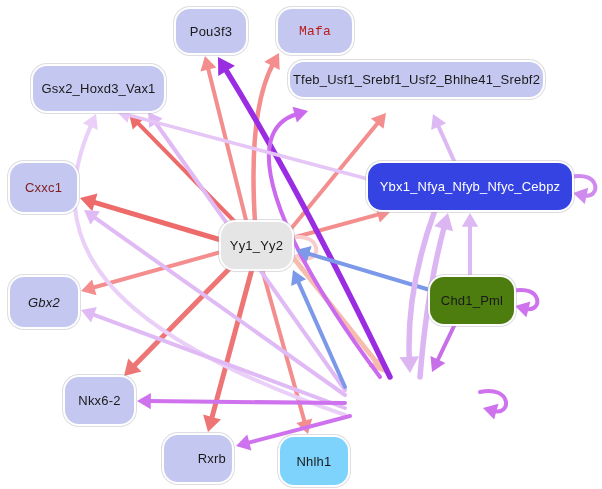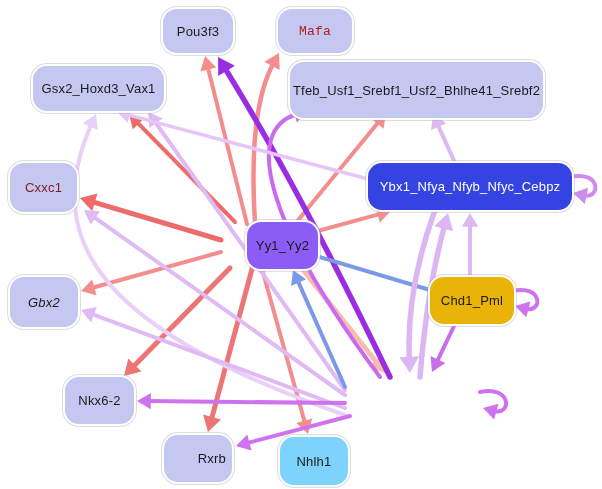--- a/index.html
+++ b/index.html
@@ -149,45 +149,45 @@
       <g>
         <path d="M 368 179 L 127.00953178086118 114.67186704907449" fill="none" stroke="#e6c6f6" stroke-width="3.5" stroke-linecap="round"></path>
         <polygon points="117,112 131.491314301525,107.92447122272252 127.53251515062794,122.75519639996374" fill="#e6c6f6"></polygon>
       </g>
       <g>
         <path d="M 570 177 C 601 170 601 199 583.7949386514146 195.31320113958884" fill="none" stroke="#cf8aee" stroke-width="4" stroke-linecap="round"></path>
         <polygon points="573,193 588.2118118418614,187.87352162905128 584.775534786675,203.90948121992082" fill="#cf8aee"></polygon>
       </g>
     </svg>
 
-<div class="node" style="left: 163px; top: 9px; width: 70px; height: 44px; background: rgb(196, 200, 241); color: rgb(26, 26, 26);">
+<div class="node" style="left: 176px; top: 9px; width: 70px; height: 44px; background: rgb(196, 200, 241); color: rgb(26, 26, 26);">
       <span>Pou3f3</span>
     </div>
     <div class="node" style="left: 278px; top: 9px; width: 74px; height: 44px; background: rgb(196, 200, 241); color: #b91c1c; font-family: Liberation Mono, monospace;">
       <span>Mafa</span>
     </div>
     <div class="node" style="left: 33px; top: 66px; width: 131px; height: 45px; background: rgb(196, 200, 241); color: rgb(26, 26, 26);">
       <span>Gsx2_Hoxd3_Vax1</span>
     </div>
-    <div class="node" style="left: 290px; top: 62px; width: 253px; height: 56px; background: rgb(196, 200, 241); color: rgb(26, 26, 26);">
+    <div class="node" style="left: 290px; top: 62px; width: 253px; height: 35px; background: rgb(196, 200, 241); color: rgb(26, 26, 26);">
       <span>Tfeb_Usf1_Srebf1_Usf2_Bhlhe41_Srebf2</span>
     </div>
     <div class="node" style="left: 10px; top: 163px; width: 67px; height: 49px; background: rgb(196, 200, 241); color: #7f1d1d;">
       <span>Cxxc1</span>
     </div>
     <div class="node" style="left: 368px; top: 163px; width: 204px; height: 47px; background: rgb(52, 67, 226); color: rgb(255, 255, 255);">
       <span>Ybx1_Nfya_Nfyb_Nfyc_Cebpz</span>
     </div>
-    <div class="node" style="left: 221px; top: 222px; width: 71px; height: 47px; background: #8b5cf6; color: rgb(26, 26, 26); margin-left: 26px;">
+    <div class="node" style="left: 221px; top: 222px; width: 71px; height: 47px; background: #e5e5e5; color: rgb(26, 26, 26);">
       <span>Yy1_Yy2</span>
     </div>
     <div class="node" style="left: 10px; top: 277px; width: 68px; height: 50px; background: rgb(196, 200, 241); color: rgb(26, 26, 26); font-style: italic;">
       <span>Gbx2</span>
     </div>
-    <div class="node" style="left: 430px; top: 277px; width: 84px; height: 47px; background: #eab308; color: rgb(26, 26, 26);">
+    <div class="node" style="left: 430px; top: 277px; width: 84px; height: 47px; background: #4d7c0f; color: rgb(26, 26, 26);">
       <span>Chd1_Pml</span>
     </div>
     <div class="node" style="left: 65px; top: 377px; width: 69px; height: 47px; background: rgb(196, 200, 241); color: rgb(26, 26, 26);">
       <span>Nkx6-2</span>
     </div>
     <div class="node" style="left: 164px; top: 435px; width: 68px; height: 47px; background: rgb(196, 200, 241); color: rgb(26, 26, 26); justify-content: flex-end;">
       <span>Rxrb</span>
     </div>
     <div class="node" style="left: 280px; top: 437px; width: 68px; height: 48px; background: #7dd3fc; color: rgb(26, 26, 26);">
       <span>Nhlh1</span>

